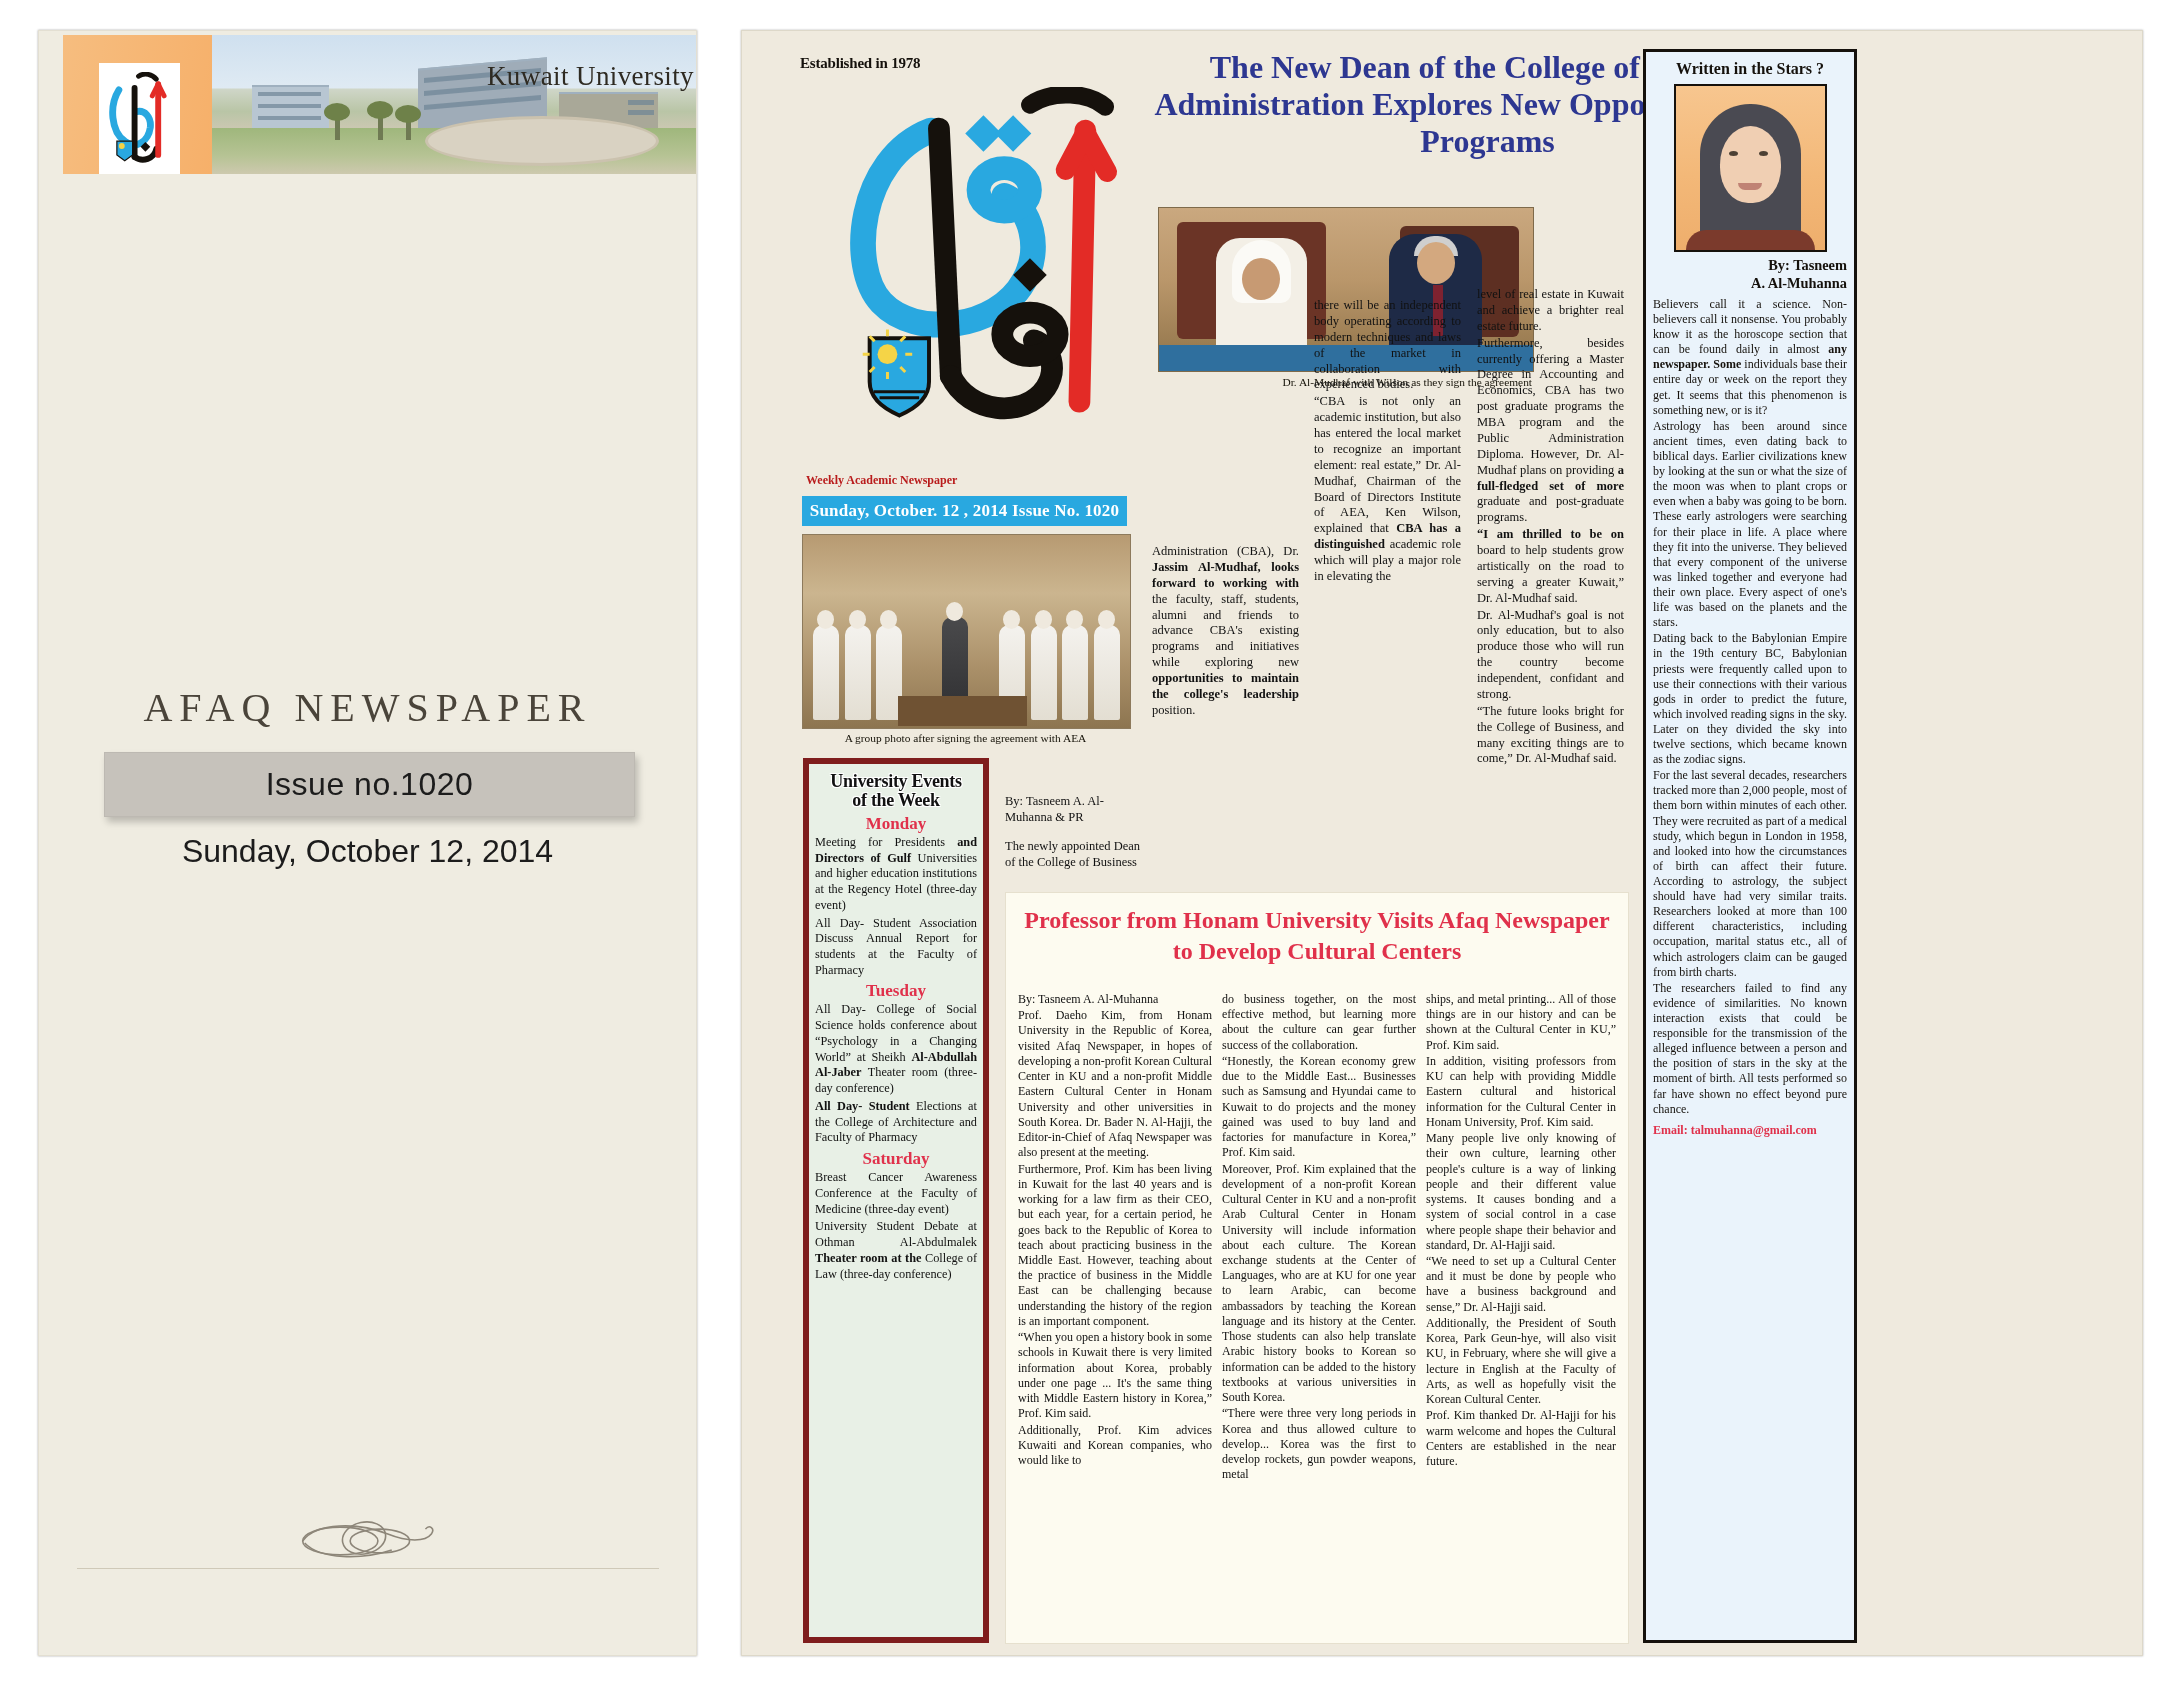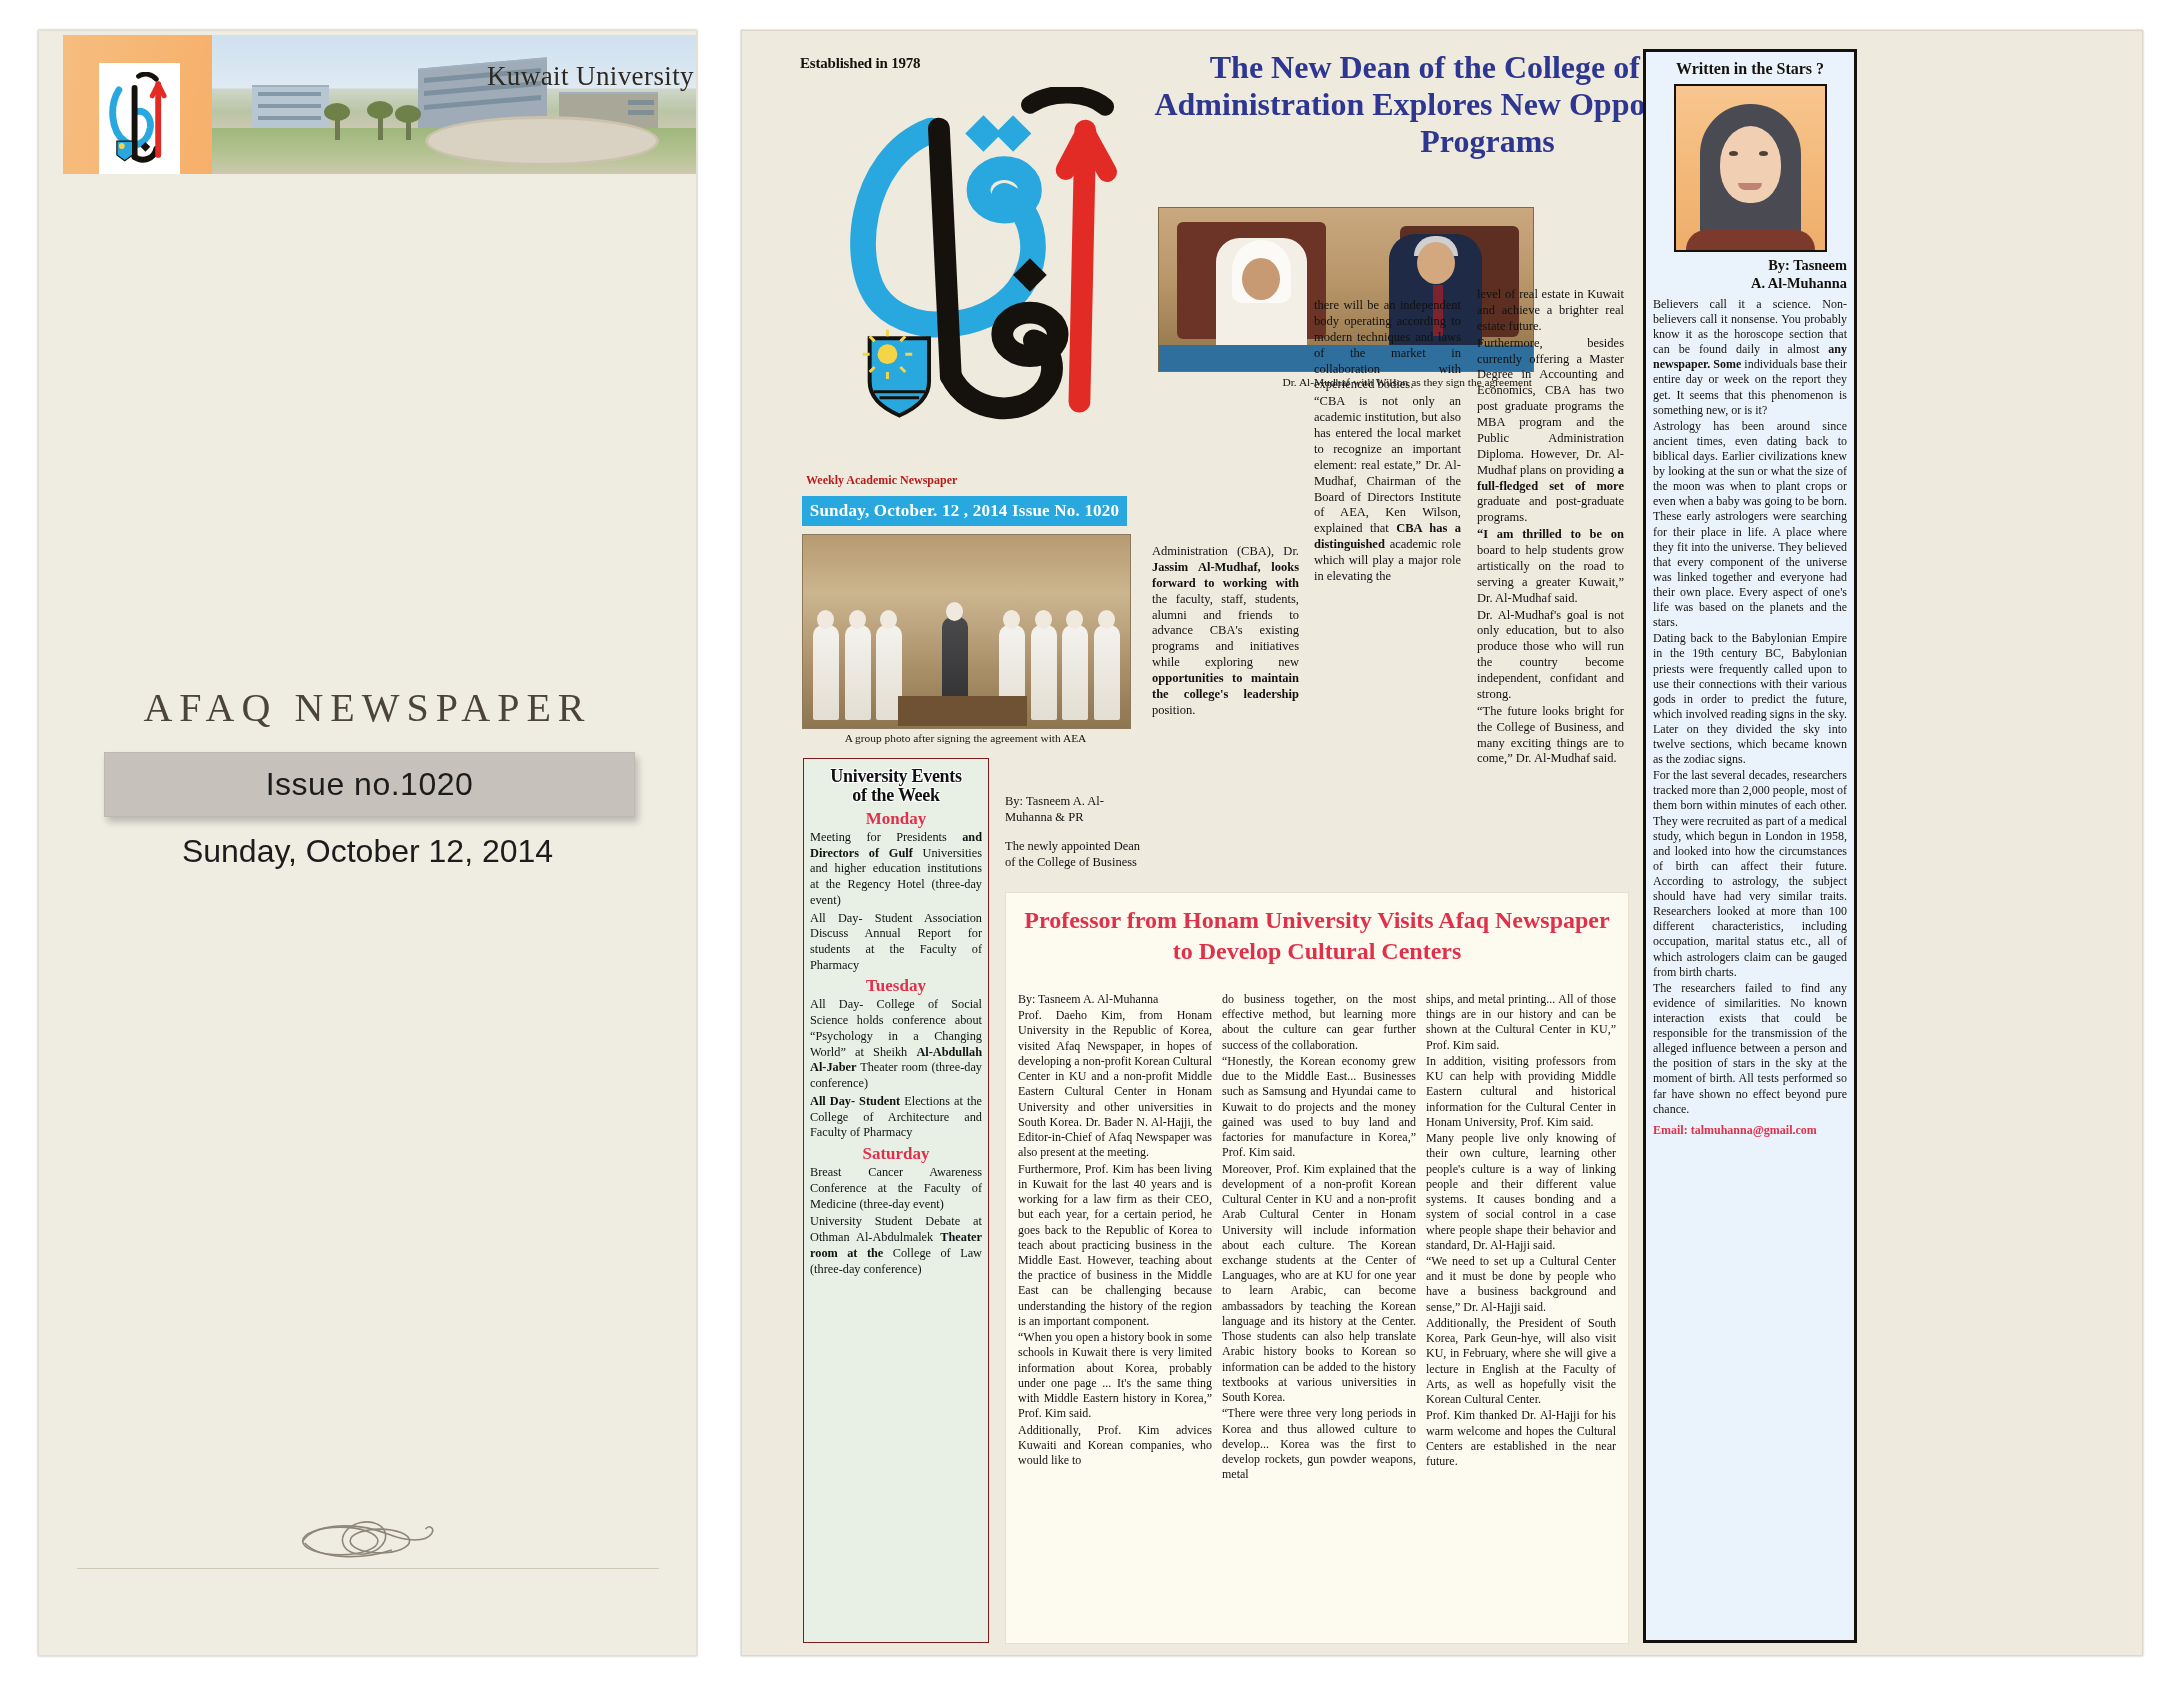--- a/index.html
+++ b/index.html
@@ -108,21 +108,21 @@
   .group-photo .suit{background:linear-gradient(180deg,#4a4a4c 0%,#2f2f31 100%)!important;}
   .group-photo .table{position:absolute;left:95px;bottom:2px;width:129px;height:30px;background:#6f5233;}
   .photo-cap{
     position:absolute;left:50px;top:693px;width:327px;text-align:center;
     font-size:11.4px;font-family:"Liberation Serif",serif;color:#151208;
   }
 
   
   .events{
     position:absolute;left:51px;top:719px;width:186px;height:885px;
-    background:#e8f0e6;border:1px solid #7f1d1d;padding:4px 6px 0 6px;box-sizing:border-box;
+    background:#e8f0e6;border:6px solid #7f1d1d;padding:4px 6px 0 6px;box-sizing:border-box;
   }
   .events h3{
     margin:4px 0 2px 0;text-align:center;font-size:18px;line-height:1.08;
     font-family:"Liberation Serif",serif;font-weight:bold;color:#111;
     text-shadow:1px 1px 0 #fff,-1px -1px 0 #fff,1px -1px 0 #fff,-1px 1px 0 #fff;
     letter-spacing:-0.3px;
   }
   .events .day{
     text-align:center;color:#e0314b;font-weight:bold;font-size:17px;margin:3px 0 1px 0;
     font-family:"Liberation Serif",serif;

